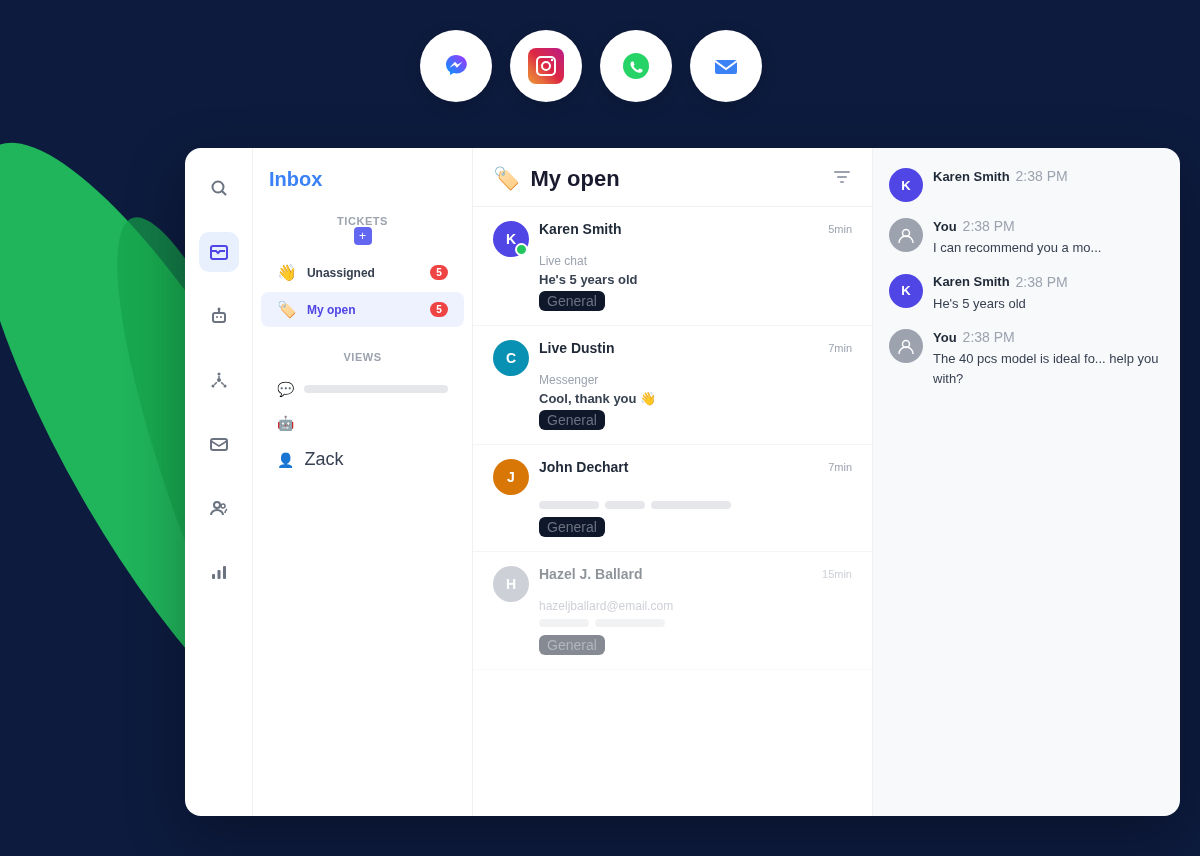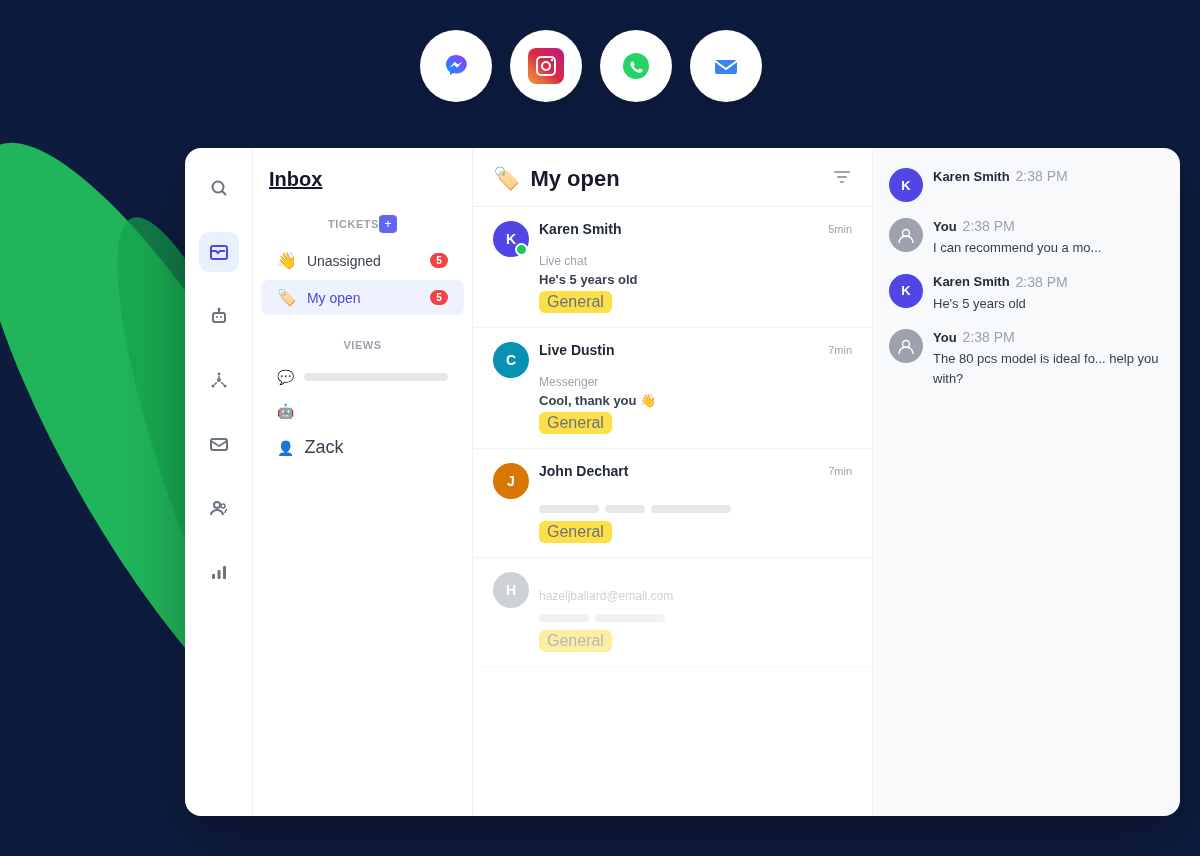--- a/index.html
+++ b/index.html
@@ -109,29 +109,29 @@
     .inbox-panel {
       width: 220px;
       background: white;
       border-right: 1px solid #f0f0f0;
       flex-shrink: 0;
       padding: 20px 0;
     }
     .inbox-title {
       font-size: 20px;
       font-weight: 700;
-      color: #0f172a;
+      color: #3b82f6;
       padding: 0 16px 16px;
-      text-decoration: underline;
     }
     .section-header {
       display: flex;
       align-items: center;
       justify-content: center;
       padding: 8px 16px;
+      flex-direction: column;
     }
     .section-label {
       font-size: 11px;
       font-weight: 700;
       color: #9ca3af;
       letter-spacing: 0.05em;
       text-transform: uppercase;
     }
     .section-add {
       width: 18px;
@@ -151,22 +151,22 @@
       padding: 8px 16px;
       border-radius: 8px;
       margin: 2px 8px;
       cursor: pointer;
       gap: 10px;
       position: relative;
     }
     .nav-item.active { background: #eef2ff; }
     .nav-item-icon { font-size: 16px; }
     .nav-item-label {
-      font-size: 14px;
-      font-weight: 400;
+      font-size: 12px;
+      font-weight: 700;
       color: #374151;
       flex: 1;
     }
     .nav-item.active .nav-item-label { color: #4f46e5; }
     .badge {
       background: #ef4444;
       color: white;
       border-radius: 10px;
       font-size: 10px;
       font-weight: 700;
@@ -288,24 +288,24 @@
       margin-top: 17px;
     }
     .conv-preview {
       font-size: 13px;
       font-weight: 700;
       color: #374151;
       margin-top: 4px;
     }
     .conv-tag {
       display: inline-block;
-      background: #fde047;
+      background: #0f172a;
       border-radius: 6px;
       padding: 2px 8px;
-      font-size: 16px;
+      font-size: 14px;
       color: #6b7280;
       margin-top: 4px;
     }
     .conv-item.faded { opacity: 0.5; }
 
     
     .chat-panel {
       flex: 1;
       background: #f8f9fb;
       display: flex;
@@ -578,20 +578,24 @@
         </div>
         <div style="margin-left:46px;margin-top:4px;">
           <span class="conv-tag">General</span>
         </div>
       </div>
 
       <div class="conv-item faded">
         <div class="conv-item-header">
           <div class="avatar" style="background:#9ca3af;">H</div>
           <div class="conv-info">
+            <div class="conv-name-row">
+              <span class="conv-name">Hazel J. Ballard</span>
+              <span class="conv-time">15min</span>
+            </div>
             <div class="conv-channel">hazeljballard@email.com</div>
           </div>
         </div>
         <div style="margin-left:46px;display:flex;gap:6px;margin-top:6px;">
           <div style="height:8px;width:50px;background:#e5e7eb;border-radius:4px;"></div>
           <div style="height:8px;width:70px;background:#e5e7eb;border-radius:4px;"></div>
         </div>
         <div style="margin-left:46px;margin-top:4px;">
           <span class="conv-tag">General</span>
         </div>
@@ -645,20 +649,20 @@
           <svg width="20" height="20" viewBox="0 0 20 20" fill="none">
             <circle cx="10" cy="8" r="3.5" stroke="white" stroke-width="1.5"></circle>
             <path d="M3 18c0-3.9 3.1-7 7-7s7 3.1 7 7" stroke="white" stroke-width="1.5"></path>
           </svg>
         </div>
         <div class="chat-msg-content">
           <div class="chat-msg-meta">
             <span class="chat-msg-name">You</span>
             <span class="chat-msg-time">2:38 PM</span>
           </div>
-          <div class="chat-msg-text">The 80 pcs model is ideal fo... help you with?</div>
+          <div class="chat-msg-text">The 40 pcs model is ideal fo... help you with?</div>
         </div>
       </div>
 
     </div>
   </div>
 
 </div>
 
 </body></html>

